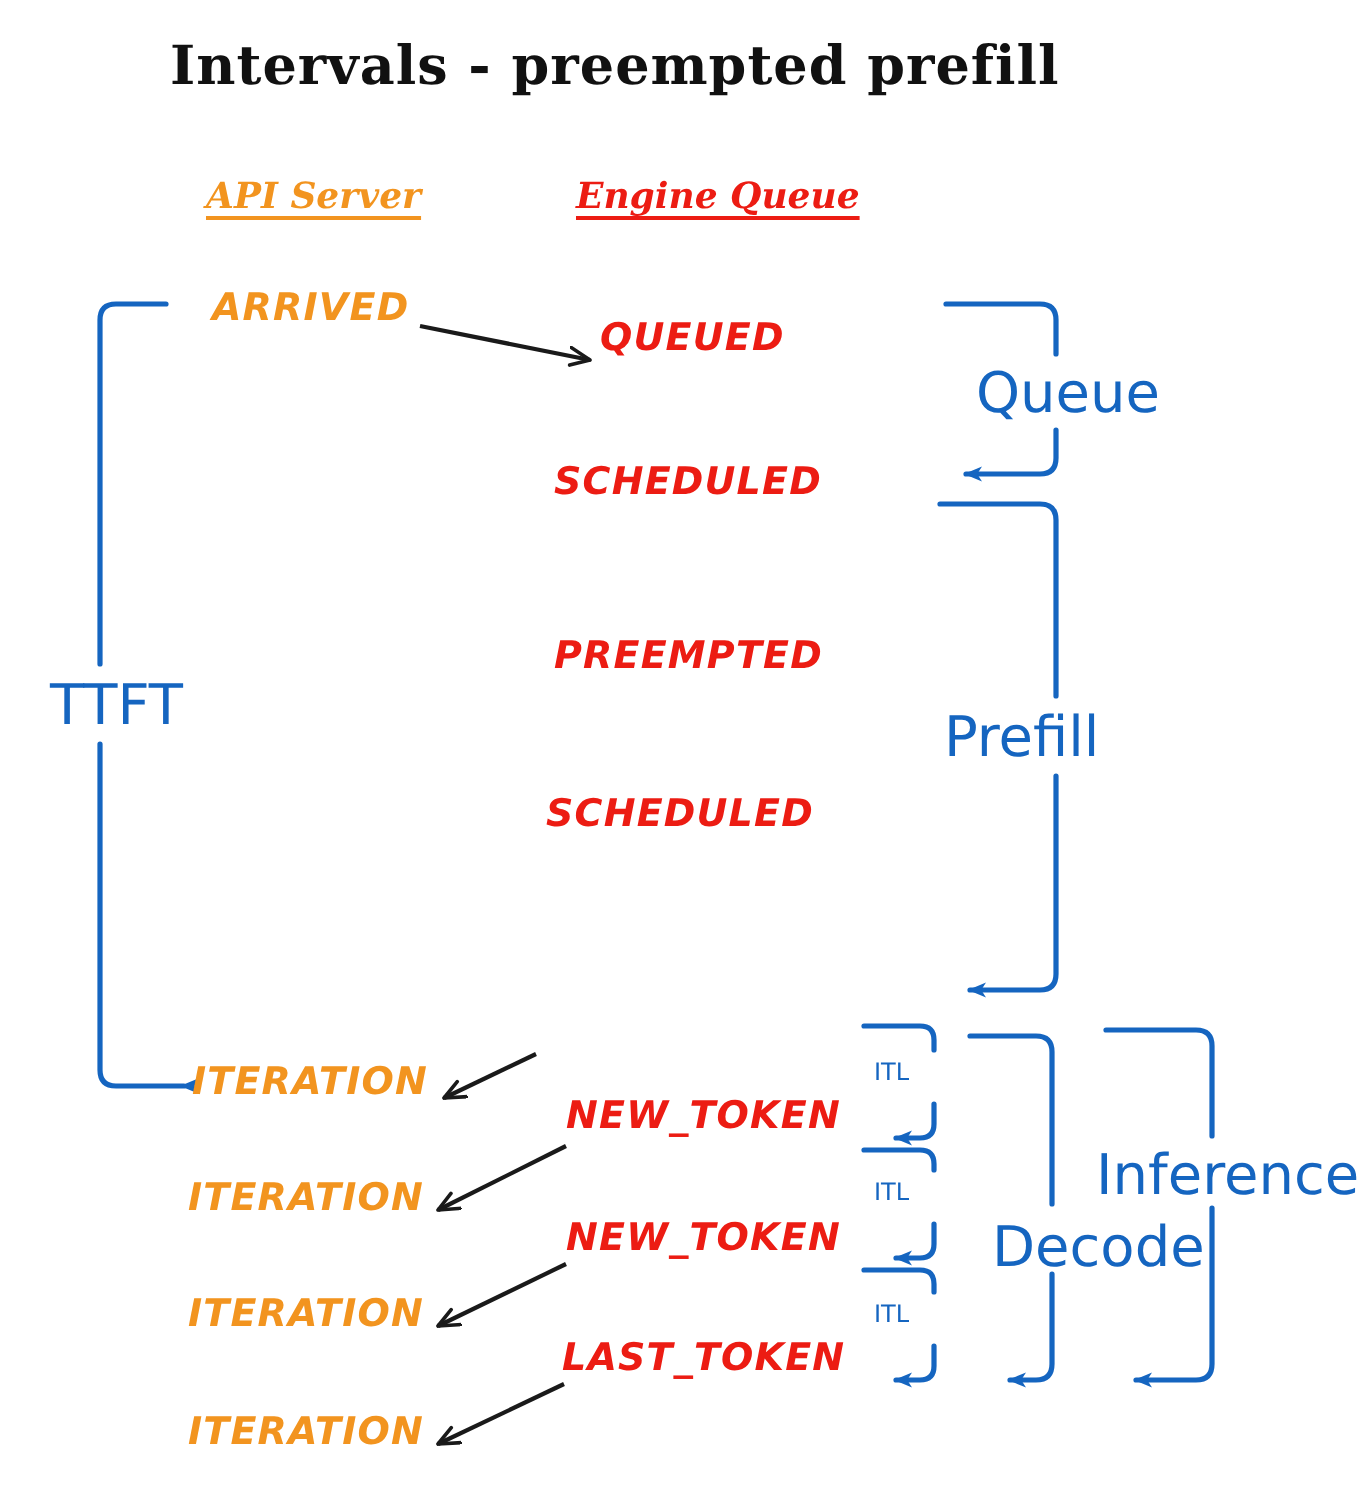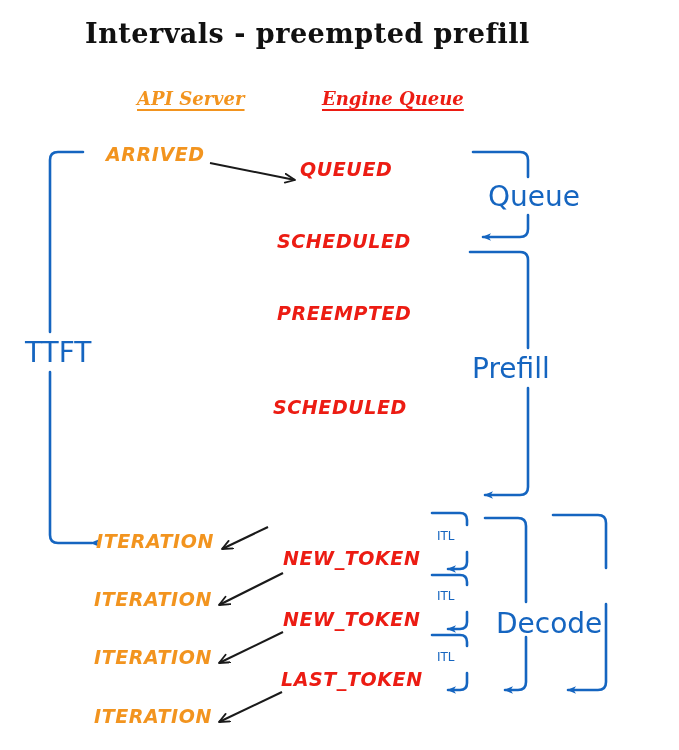--- a/index.html
+++ b/index.html
@@ -21,21 +21,20 @@
     letter-spacing:.5px;
   }
 
   .col-head{
     font-family:"DejaVu Serif", serif;
     font-style:italic;font-weight:bold;
     font-size:18px;
     text-decoration:underline;
     text-underline-offset:4px;
     text-decoration-thickness:2px;
-    margin-left:34px;
   }
   .c-orange{color:#F2941F;}
   .c-red{color:#EC1C13;}
 
   .state{
     font-family:"DejaVu Sans", sans-serif;
     font-style:italic;font-weight:bold;
     font-size:19px;
     letter-spacing:.6px;
   }
@@ -133,27 +132,28 @@
   <div class="lbl col-head c-red" style="left:288px;top:90px;">Engine Queue</div>
 
   <div class="lbl state c-orange" style="left:106px;top:145px;">ARRIVED</div>
   <div class="lbl state c-orange" style="left:96px;top:532px;">ITERATION</div>
   <div class="lbl state c-orange" style="left:94px;top:590px;">ITERATION</div>
   <div class="lbl state c-orange" style="left:94px;top:648px;">ITERATION</div>
   <div class="lbl state c-orange" style="left:94px;top:707px;">ITERATION</div>
 
   <div class="lbl state c-red" style="left:300px;top:160px;">QUEUED</div>
   <div class="lbl state c-red" style="left:277px;top:232px;">SCHEDULED</div>
-  <div class="lbl state c-red" style="left:277px;top:304px;text-align:center;">PREEMPTED</div>
+  <div class="lbl state c-red" style="left:277px;top:319px;text-align:center;">PREEMPTED</div>
   <div class="lbl state c-red" style="left:273px;top:398px;">SCHEDULED</div>
   <div class="lbl state c-red" style="left:283px;top:549px;">NEW_TOKEN</div>
   <div class="lbl state c-red" style="left:283px;top:610px;">NEW_TOKEN</div>
   <div class="lbl state c-red" style="left:281px;top:670px;">LAST_TOKEN</div>
 
   <div class="lbl bracket-lbl" style="left:25px;top:339px;">TTFT</div>
   <div class="lbl bracket-lbl" style="left:488px;top:183px;">Queue</div>
   <div class="lbl bracket-lbl" style="left:472px;top:355px;">Prefill</div>
   <div class="lbl bracket-lbl sm" style="left:437px;top:530px;">ITL</div>
   <div class="lbl bracket-lbl sm" style="left:437px;top:590px;">ITL</div>
   <div class="lbl bracket-lbl sm" style="left:437px;top:651px;">ITL</div>
   <div class="lbl bracket-lbl" style="left:480px;top:610px;margin-left:16px;">Decode</div>
+  <div class="lbl bracket-lbl" style="left:548px;top:574px;">Inference</div>
 
 </div>
 
 </body></html>

